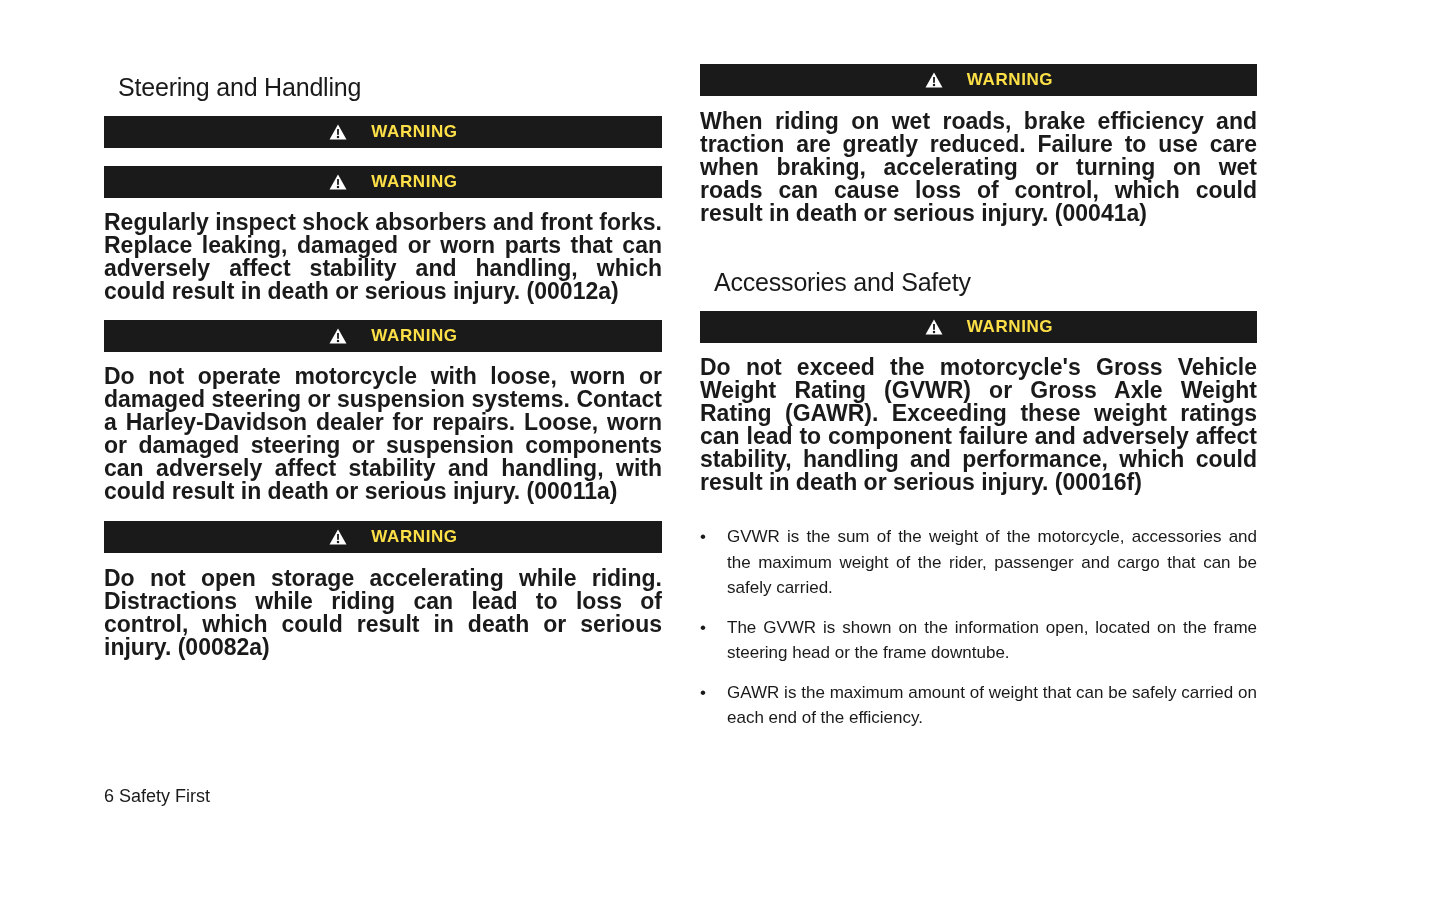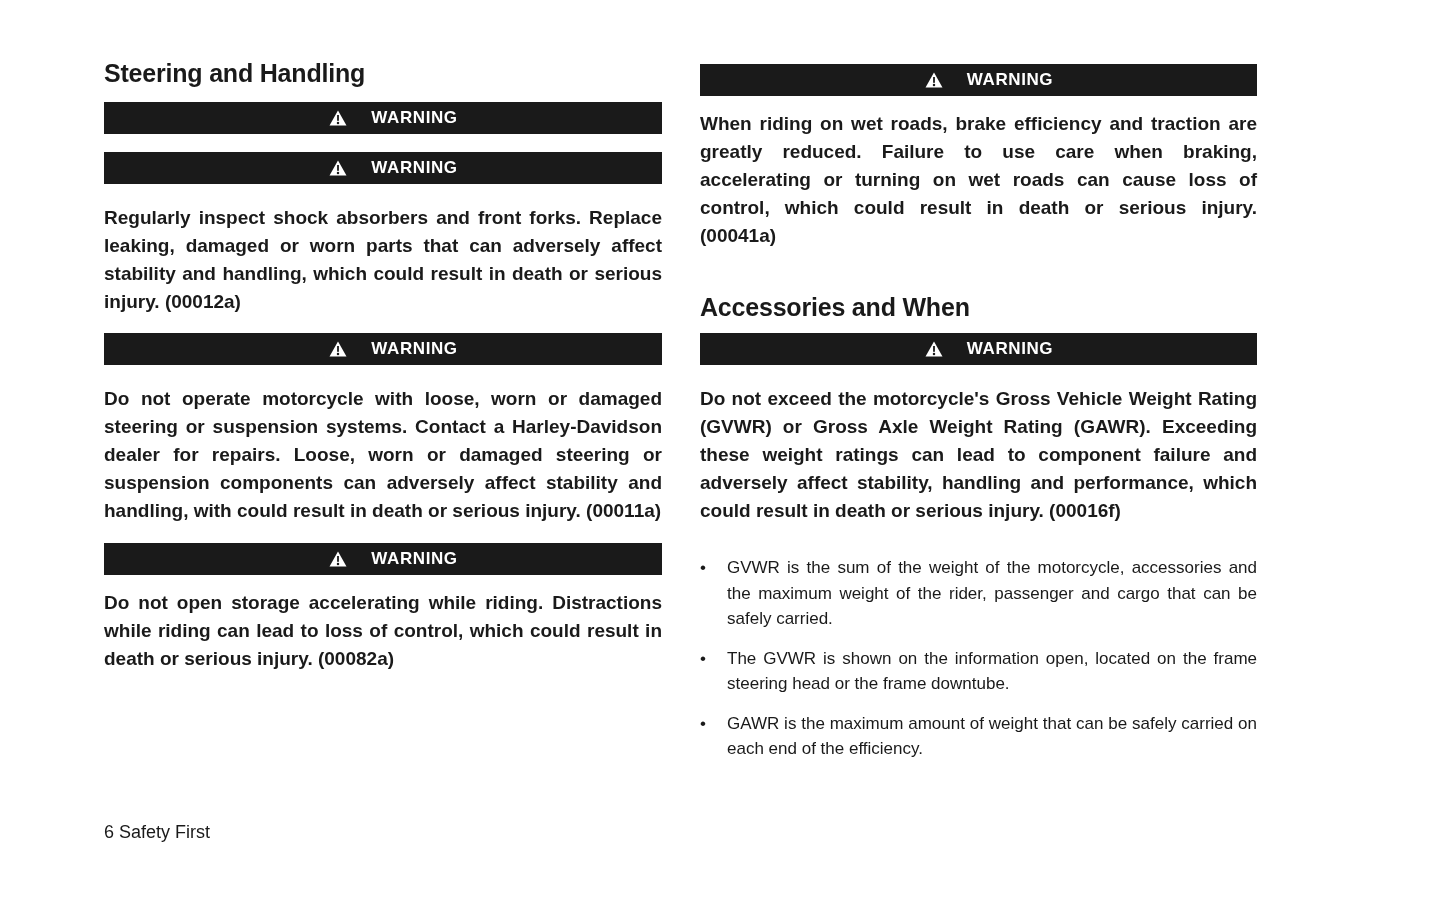--- a/index.html
+++ b/index.html
@@ -10,75 +10,75 @@
     background: #ffffff;
     color: #1a1a1a;
     font-family: "Liberation Sans", sans-serif;
     overflow: hidden;
   }
   .col { position: absolute; }
   .col-left  { left: 104px; top: 58px;  width: 558px; }
   .col-right { left: 700px; top: 64px;  width: 557px; }
 
   .section-heading {
-    margin: 0;
+    margin: 14px;
     font-size: 25px;
-    font-weight: bold;
+    font-weight: normal;
     line-height: 30px;
     letter-spacing: -0.2px;
     color: #1a1a1a;
   }
 
   .warning-bar {
     background: #1a1a1a;
-    color: #ffffff;
+    color: #fde047;
     height: 32px;
     display: flex;
     align-items: center;
     justify-content: center;
     gap: 24px;
     padding-left: 21px;
   }
   .warning-bar .warning-word {
     font-size: 17px;
     font-weight: bold;
     letter-spacing: 0.6px;
   }
   .warning-icon { display: flex; align-items: center; }
   .warning-icon svg { display: block; }
 
   .warning-text {
     margin: 0;
-    font-size: 19px;
+    font-size: 23px;
     font-weight: bold;
-    line-height: 28px;
+    line-height: 23px;
     text-align: justify;
     color: #1a1a1a;
   }
 
   .bullet-list { margin: 0; }
   .bullet-item {
     display: flex;
     margin-bottom: 14px;
     font-size: 17px;
     line-height: 25.5px;
   }
   .bullet-marker { flex: none; width: 27px; }
   .bullet-body   { flex: 1; text-align: justify; }
 
   .page-footer {
     position: absolute;
     left: 104px;
-    top: 820px;
+    top: 784px;
     font-size: 18px;
     line-height: 24px;
     color: #1a1a1a;
   }
   .mt-11 { margin-top: 11px; }
-  .mt-13 { margin-top: 20px; }
+  .mt-13 { margin-top: 13px; }
   .mt-14 { margin-top: 14px; }
   .mt-17 { margin-top: 17px; }
   .mt-18 { margin-top: 18px; }
   .mt-30 { margin-top: 30px; }
   .mt-42 { margin-top: 42px; }
 </style>
 </head>
 <body>
 
 <div class="page">
@@ -143,21 +143,21 @@
         <svg width="18" height="16" viewBox="0 0 18 16" aria-hidden="true">
           <path d="M9 0.5 L17.5 15.5 H0.5 Z" fill="#ffffff"></path>
           <rect x="8.1" y="5.0" width="1.8" height="5.8" fill="#1a1a1a"></rect>
           <circle cx="9" cy="13.1" r="1.25" fill="#1a1a1a"></circle>
         </svg>
       </span>
       <span class="warning-word">WARNING</span>
     </div>
     <p class="warning-text mt-14">When riding on wet roads, brake efficiency and traction are greatly reduced. Failure to use care when braking, accelerating or turning on wet roads can cause loss of control, which could result in death or serious injury. (00041a)</p>
 
-    <h1 class="section-heading mt-42">Accessories and When</h1>
+    <h1 class="section-heading mt-42">Accessories and Safety</h1>
 
     <div class="warning-bar mt-11">
       <span class="warning-icon">
         <svg width="18" height="16" viewBox="0 0 18 16" aria-hidden="true">
           <path d="M9 0.5 L17.5 15.5 H0.5 Z" fill="#ffffff"></path>
           <rect x="8.1" y="5.0" width="1.8" height="5.8" fill="#1a1a1a"></rect>
           <circle cx="9" cy="13.1" r="1.25" fill="#1a1a1a"></circle>
         </svg>
       </span>
       <span class="warning-word">WARNING</span>

